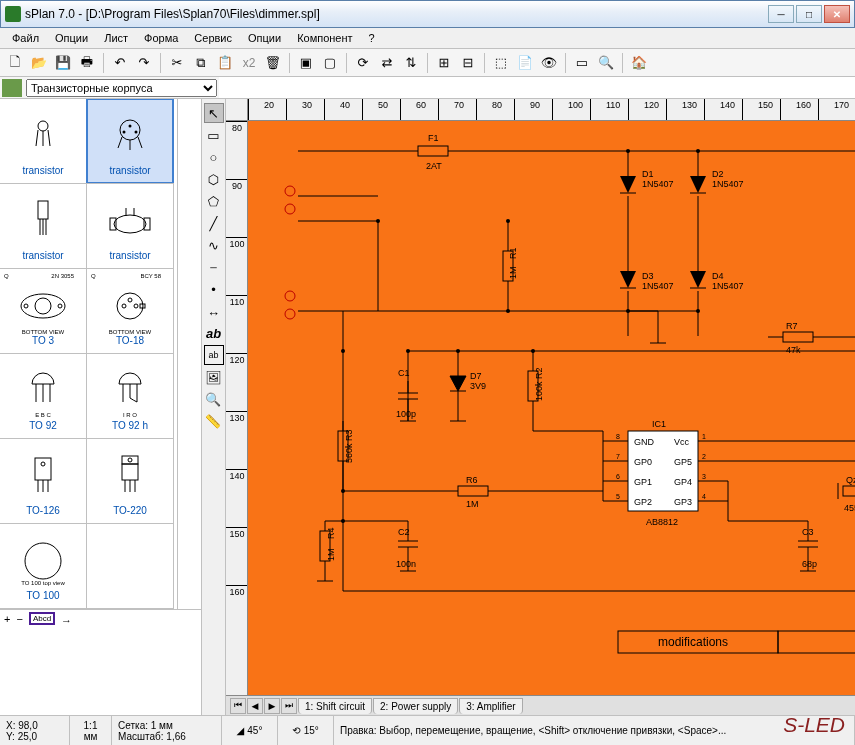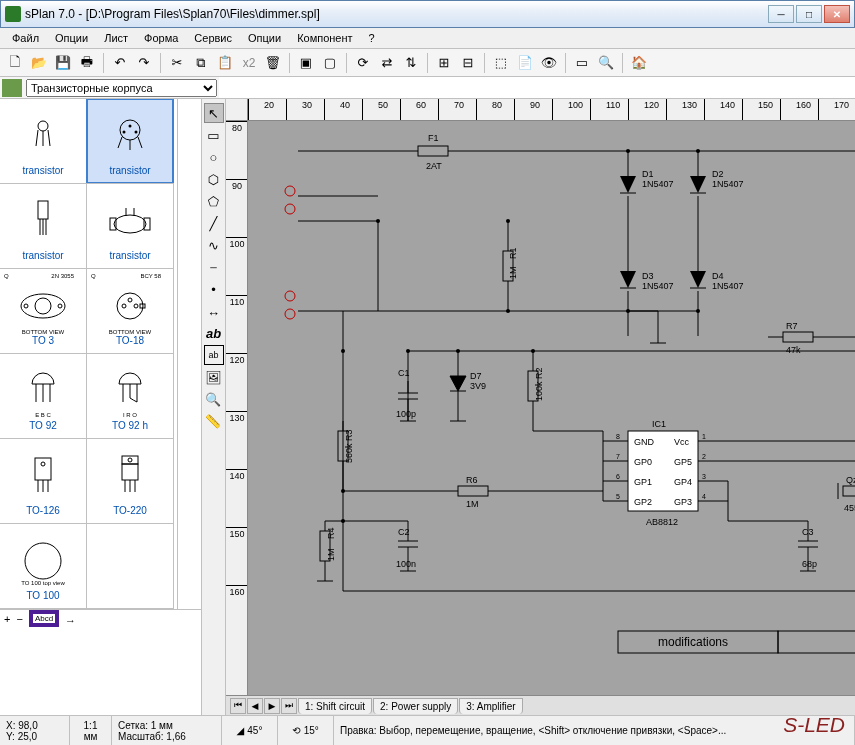--- a/index.html
+++ b/index.html
@@ -46,21 +46,21 @@
 .tsbtn.sel { background: #c5c5c5; border: 1px solid #888; }
 
 
 .canvaswrap { flex: 1; display: flex; flex-direction: column; position: relative; }
 .ruler-h { height: 22px; background: #f0f0f0; border-bottom: 1px solid #888; position: relative; font-size: 9px; overflow: hidden; }
 .ruler-h .corner { position: absolute; left: 0; top: 0; width: 22px; height: 22px; background: #f0f0f0; border-right: 1px solid #888; }
 .ruler-h .tick { position: absolute; top: 0; height: 22px; border-left: 1px solid #000; padding-left: 15px; line-height: 12px; }
 .canvasrow { flex: 1; display: flex; }
 .ruler-v { width: 22px; background: #f0f0f0; border-right: 1px solid #888; position: relative; font-size: 9px; overflow: hidden; }
 .ruler-v .tick { position: absolute; left: 0; width: 22px; border-top: 1px solid #000; padding-top: 1px; text-align: center; }
-.canvas { flex: 1; background: #a3a3a3; position: relative; overflow: hidden; }
+.canvas { flex: 1; background: #f97316; position: relative; overflow: hidden; }
 .canvas svg { position: absolute; left: 0; top: 0; }
 
 
 .tabs { height: 20px; background: #e0e0e0; border-top: 1px solid #888; display: flex; align-items: center; padding-left: 4px; gap: 0; }
 .tabs .nav { width: 16px; height: 16px; display: flex; align-items: center; justify-content: center; font-size: 9px; border: 1px solid #aaa; margin-right: 1px; }
 .tabs .tab { padding: 2px 6px; font-size: 10px; background: #f0f0f0; border: 1px solid #aaa; border-bottom: none; border-radius: 0 0 4px 4px; margin-right: 1px; }
 
 
 .statusbar { height: 30px; background: #f0f0f0; border-top: 1px solid #c0c0c0; display: flex; }
 .scell { border-right: 1px solid #c0c0c0; padding: 2px 6px; font-size: 10px; display: flex; flex-direction: column; justify-content: center; }
@@ -288,21 +288,21 @@
             </div>
           <div class="sublbl" style="bottom:22px">TO 100 top view</div>
           <div class="lbl">TO 100</div>
         </div>
         <div class="pcell"></div>
       </div>
     </div>
     <div class="pfoot">
       <span>+</span>
       <span>−</span>
-      <span style="border:4px solid #4c1d95;padding:0 2px;font-size:8px">Abcd</span>
+      <span style="border:2px solid #4c1d95;padding:0 2px;font-size:8px">Abcd</span>
       <span>→</span>
     </div>
   </div>
 
   <div class="toolstrip">
     <div class="tsbtn sel">↖</div>
     <div class="tsbtn">▭</div>
     <div class="tsbtn">○</div>
     <div class="tsbtn">⬡</div>
     <div class="tsbtn">⬠</div>

